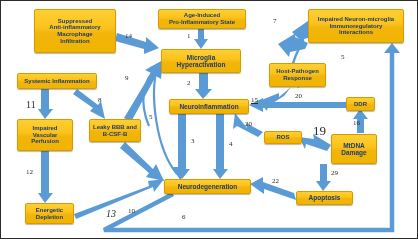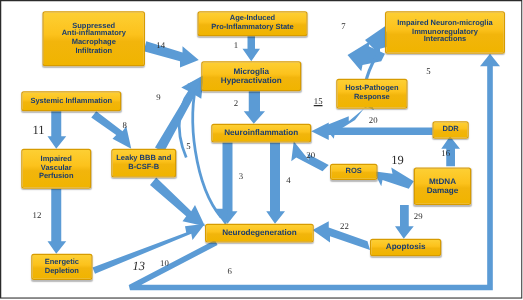--- a/index.html
+++ b/index.html
@@ -177,22 +177,22 @@
   <div class="lbl" style="left:148px;top:112px;font-size:7px;">5</div>
   <div class="lbl" style="left:181px;top:212px;font-size:7px;">6</div>
   <div class="lbl" style="left:272px;top:16px;font-size:7px;">7</div>
   <div class="lbl" style="left:97px;top:95px;font-size:7px;">8</div>
   <div class="lbl" style="left:124px;top:73px;font-size:7px;">9</div>
   <div class="lbl" style="left:127px;top:158px;font-size:7px;margin-top:48px;">10</div>
   <div class="lbl" style="left:25px;top:98px;font-size:10px;">11</div>
   <div class="lbl" style="left:25px;top:167px;font-size:7px;">12</div>
   <div class="lbl" style="left:105px;top:207px;font-size:10px;font-style:italic;">13</div>
   <div class="lbl" style="left:124px;top:31px;font-size:7px;font-family:Liberation Serif, serif;">14</div>
-  <div class="lbl" style="left:250px;top:76px;font-size:7px;text-decoration:underline;">15</div>
+  <div class="lbl" style="left:250px;top:95px;font-size:7px;text-decoration:underline;">15</div>
   <div class="lbl" style="left:352px;top:118px;font-size:7px;">16</div>
   <div class="lbl" style="left:340px;top:52px;font-size:7px;">5</div>
   <div class="lbl" style="left:294px;top:91px;font-size:7px;">20</div>
-  <div class="lbl" style="left:312px;top:122px;font-size:10px;">19</div>
+  <div class="lbl" style="left:312px;top:122px;font-size:13px;">19</div>
   <div class="lbl" style="left:244px;top:119px;font-size:7px;">20</div>
   <div class="lbl" style="left:330px;top:168px;font-size:7px;">29</div>
   <div class="lbl" style="left:271px;top:176px;font-size:7px;">22</div>
 
 </div>
 
 </body></html>

